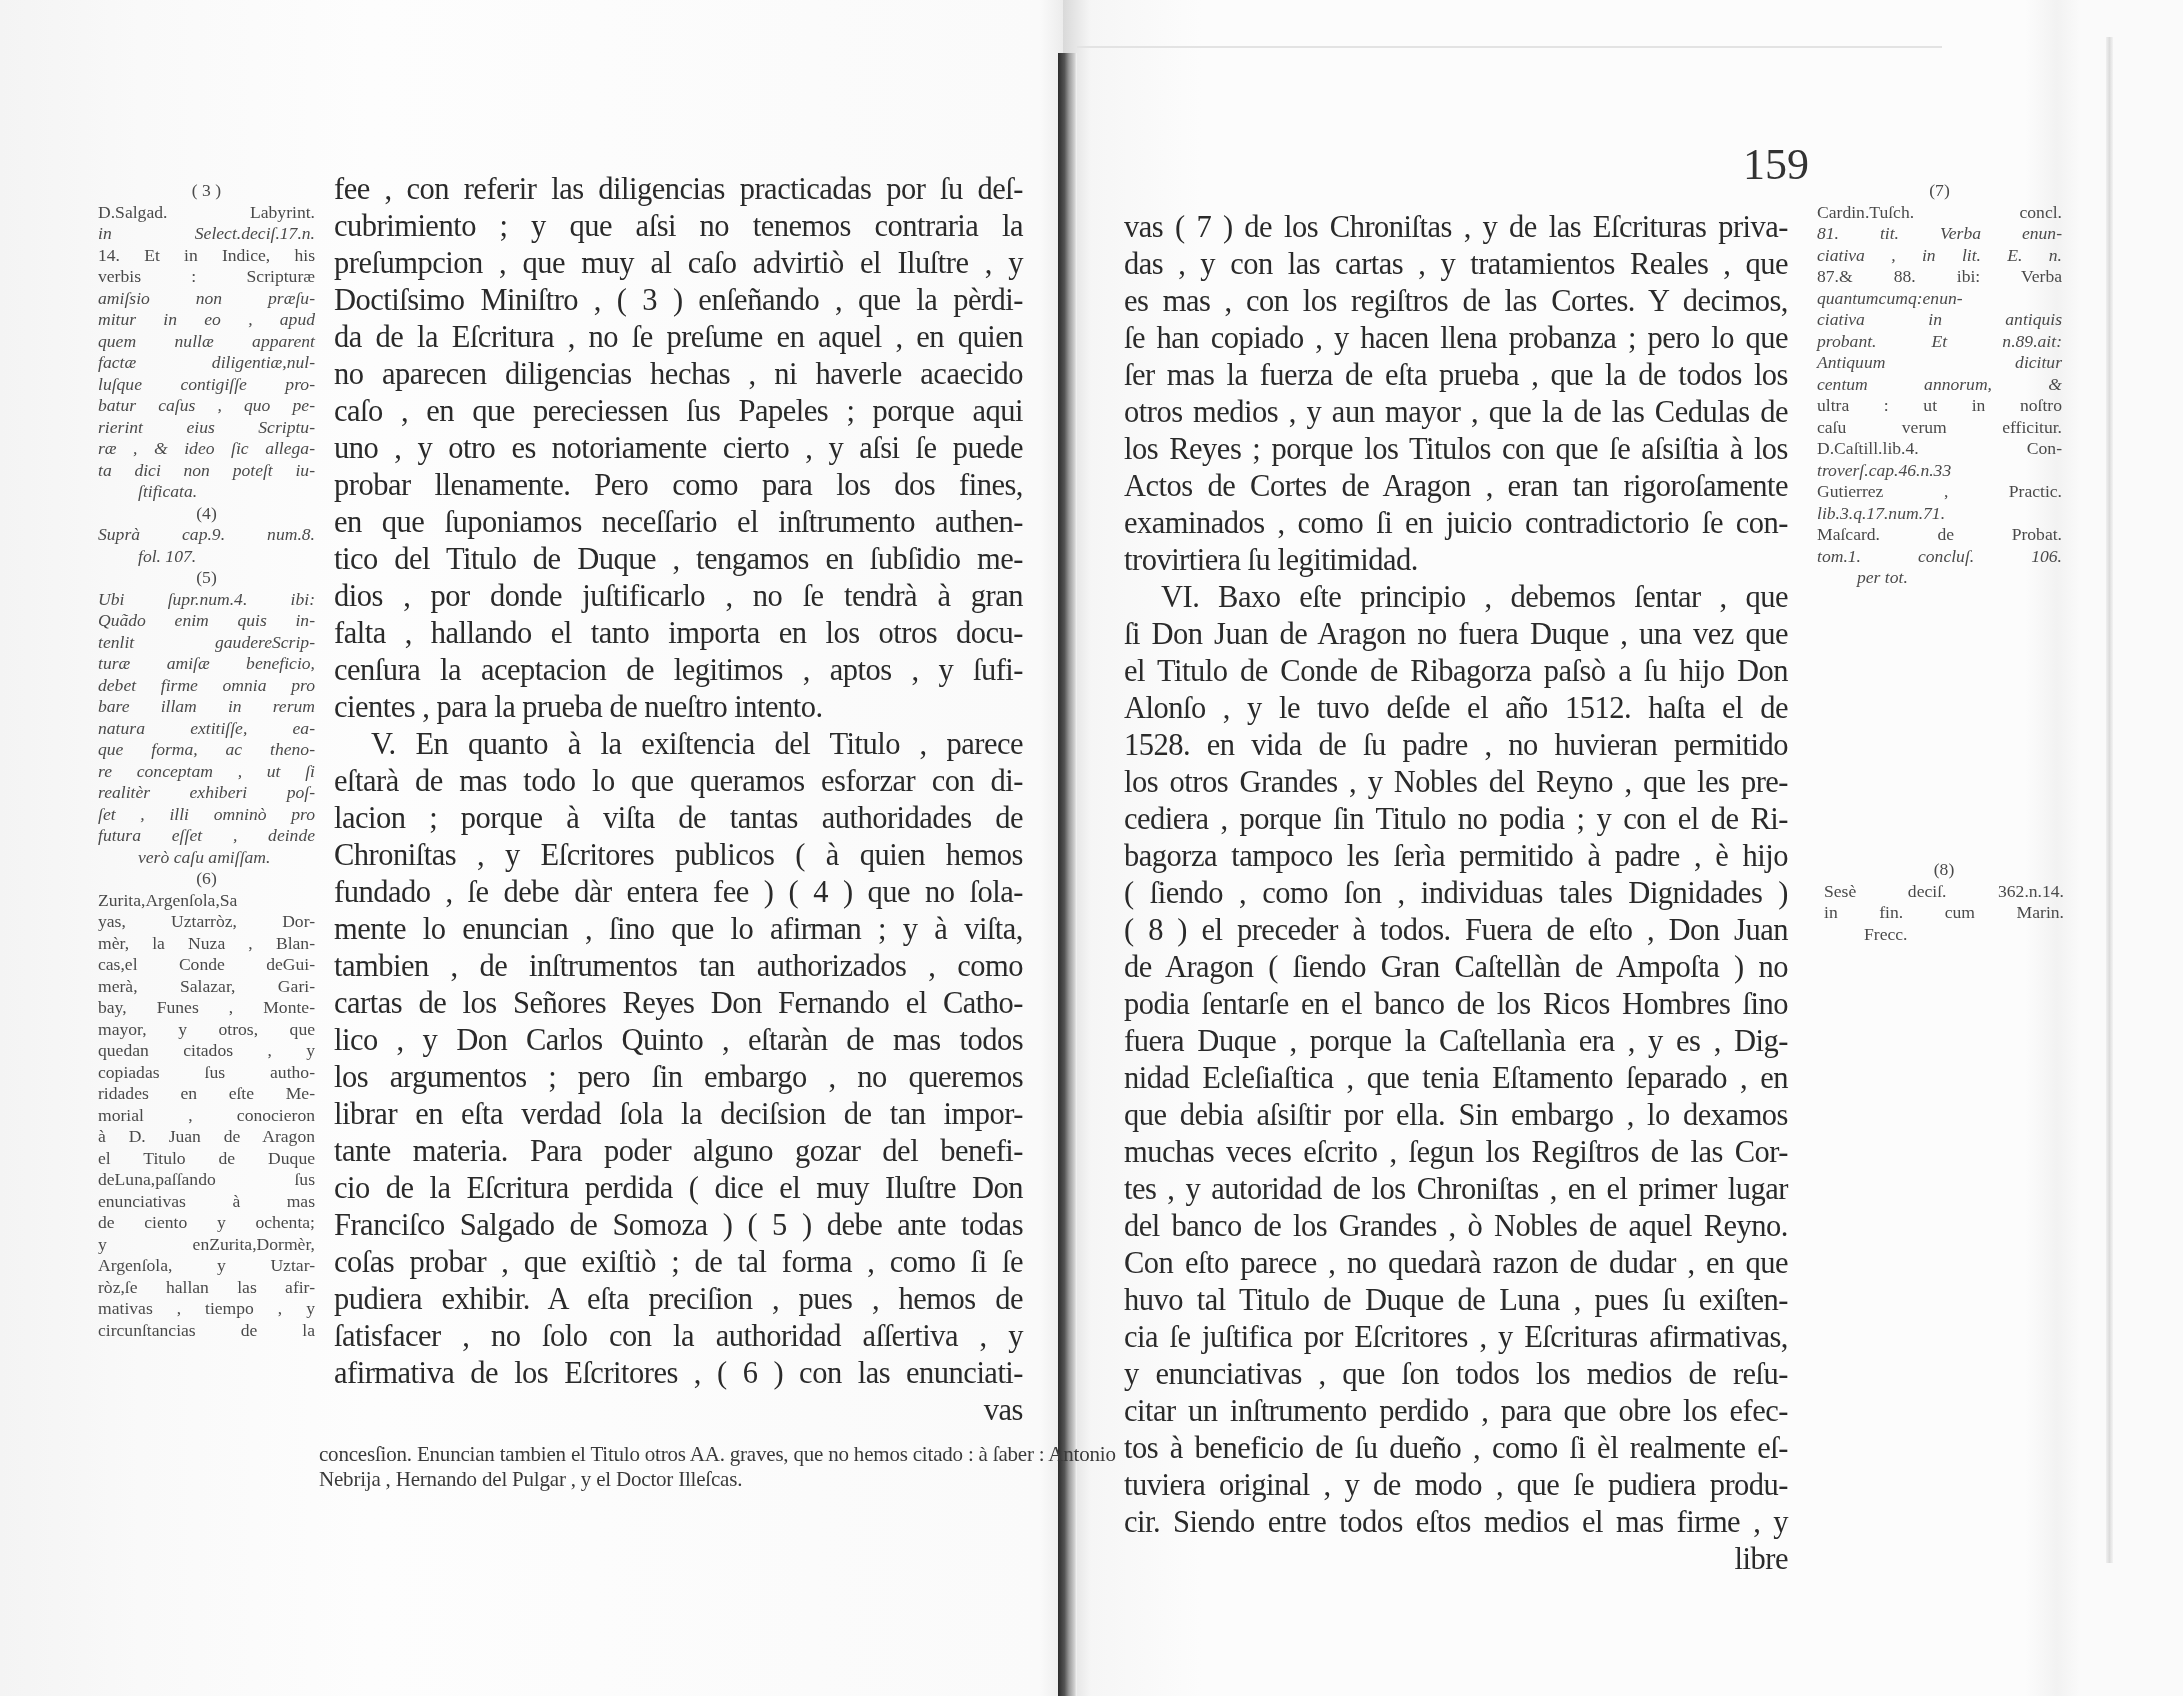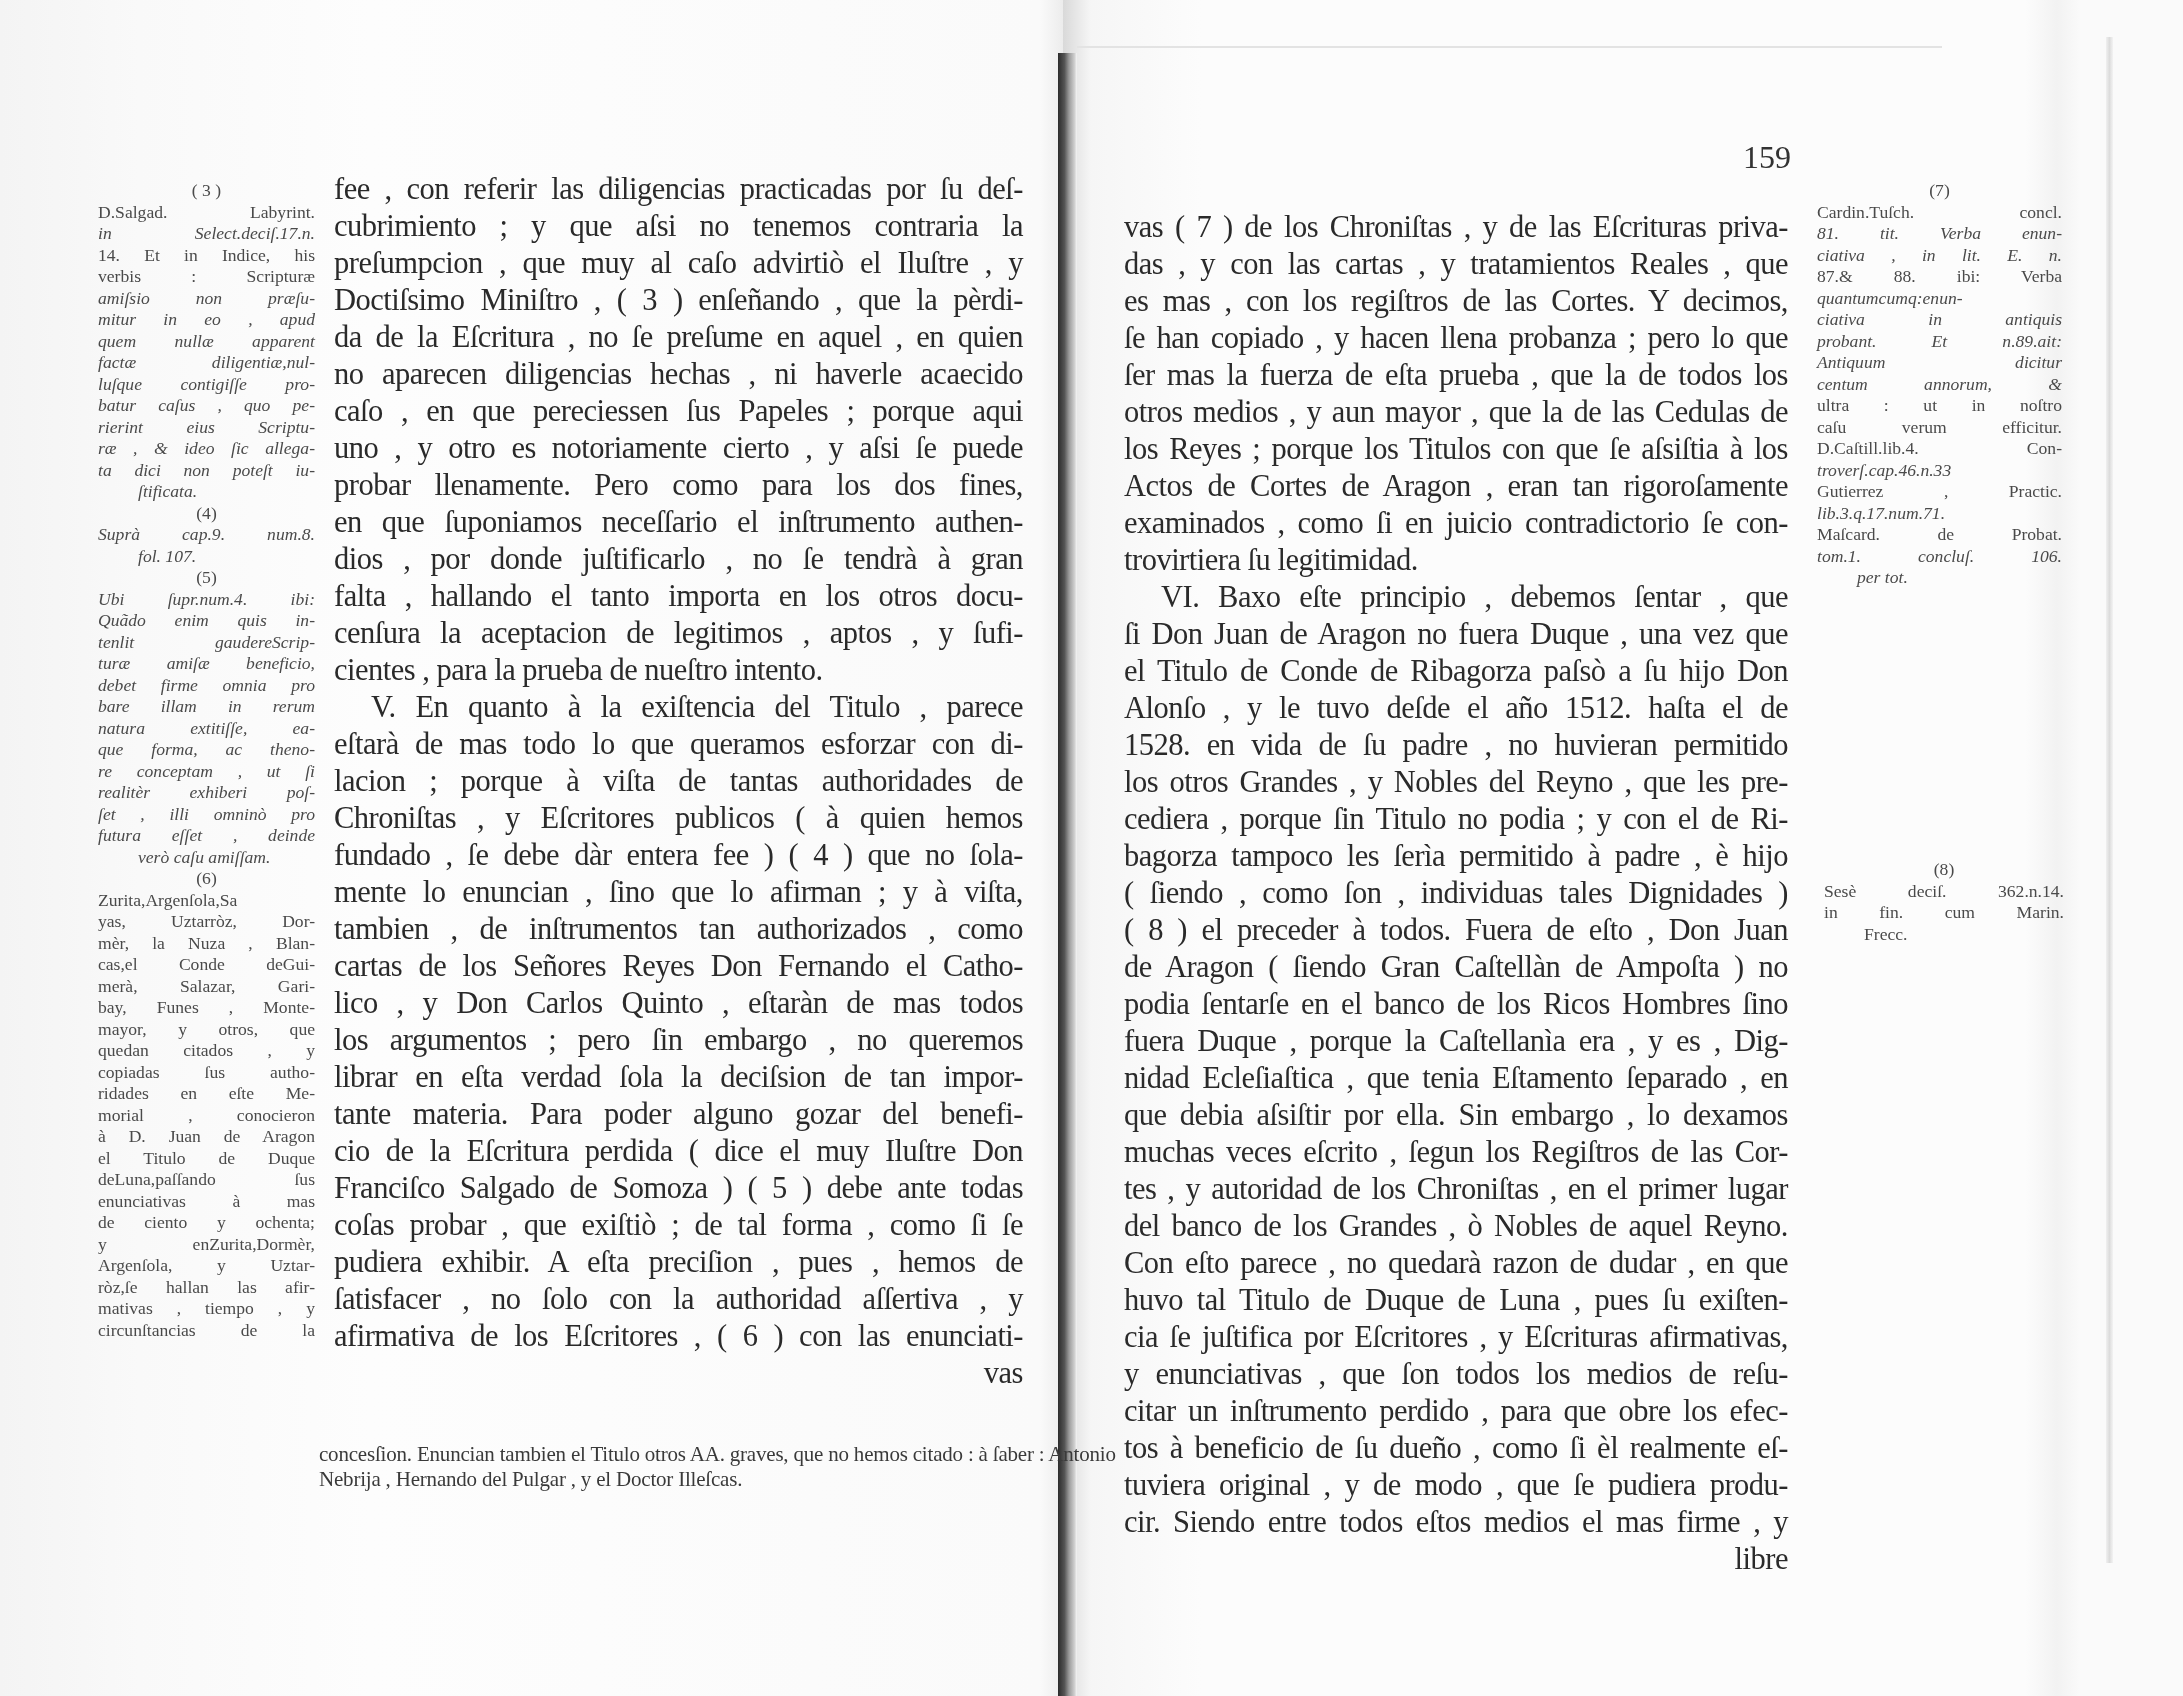--- a/index.html
+++ b/index.html
@@ -20,21 +20,21 @@
   .right-edge { position: absolute; left: 2106px; top: 37px; width: 6.5px; height: 1526px; background: linear-gradient(90deg,#f0f0f0,#dcdcdc,#f3f3f3); }
 
   .main-col { position: absolute; font-size: 30.5px; line-height: 37px; letter-spacing: -0.5px; }
   .main-col .ln { display: block; white-space: nowrap; text-align: justify; text-align-last: justify; height: 37px; }
   .main-col .ln.last { text-align-last: left; }
   .main-col .ln.right { text-align-last: right; }
   .main-col .ln.indent { padding-left: 37px; }
   .left-main { left: 334px; top: 171px; width: 689px; }
   .right-main { left: 1124px; top: 181px; width: 664px; margin-top: 28px; }
 
-  .page-number { position: absolute; left: 1743px; top: 139px; font-size: 32px; color: #333; }
+  .page-number { position: absolute; left: 1743px; top: 139px; font-size: 44px; color: #333; }
 
   .notes { position: absolute; font-size: 17.6px; line-height: 21.5px; color: #4a4a4a; }
   .notes .ref { display: block; text-align: center; height: 21.5px; }
   .notes .nl { display: block; white-space: nowrap; text-align: justify; text-align-last: justify; height: 21.5px; }
   .notes .nl.last { text-align-last: left; margin-left: 40px; }
   .notes .it { font-style: italic; }
   .left-notes { left: 98px; top: 180px; width: 217px; }
   .right-notes { left: 1817px; top: 180px; width: 245px; }
   .right-notes-8 { left: 1824px; top: 859px; width: 240px; }
 
@@ -114,20 +114,21 @@
   <span class="ln">fee , con referir las diligencias practicadas por ſu deſ-</span>
   <span class="ln">cubrimiento ; y que aſsi no tenemos contraria la</span>
   <span class="ln">preſumpcion , que muy al caſo advirtiò el Iluſtre , y</span>
   <span class="ln">Doctiſsimo Miniſtro , ( 3 ) enſeñando , que la pèrdi-</span>
   <span class="ln">da de la Eſcritura , no ſe preſume en aquel , en quien</span>
   <span class="ln">no aparecen diligencias hechas , ni haverle acaecido</span>
   <span class="ln">caſo , en que pereciessen ſus Papeles ; porque aqui</span>
   <span class="ln">uno , y otro es notoriamente cierto , y aſsi ſe puede</span>
   <span class="ln">probar llenamente. Pero como para los dos fines,</span>
   <span class="ln">en que ſuponiamos neceſſario el inſtrumento authen-</span>
+  <span class="ln">tico del Titulo de Duque , tengamos en ſubſidio me-</span>
   <span class="ln">dios , por donde juſtificarlo , no ſe tendrà à gran</span>
   <span class="ln">falta , hallando el tanto importa en los otros docu-</span>
   <span class="ln">cenſura la aceptacion de legitimos , aptos , y ſufi-</span>
   <span class="ln last">cientes , para la prueba de nueſtro intento.</span>
   <span class="ln indent">V.   En quanto à la exiſtencia del Titulo , parece</span>
   <span class="ln">eſtarà de mas todo lo que queramos esforzar con di-</span>
   <span class="ln">lacion ; porque à viſta de tantas authoridades de</span>
   <span class="ln">Chroniſtas , y Eſcritores publicos ( à quien hemos</span>
   <span class="ln">fundado , ſe debe dàr entera fee ) ( 4 ) que no ſola-</span>
   <span class="ln">mente lo enuncian , ſino que lo afirman ; y à viſta,</span>

